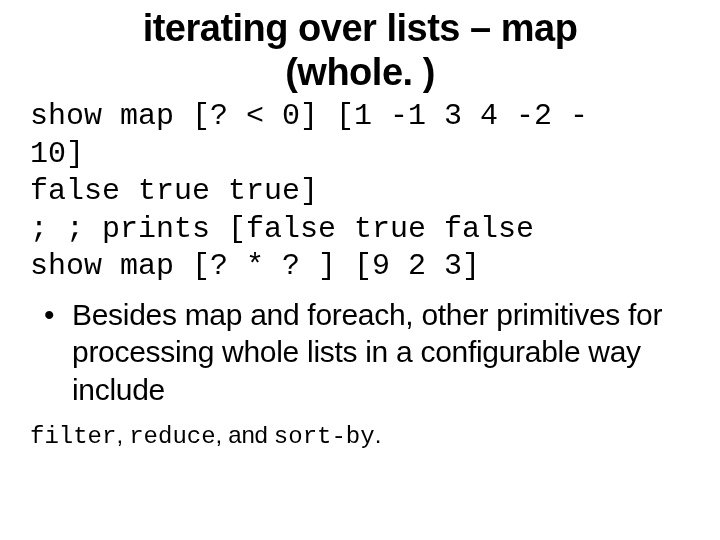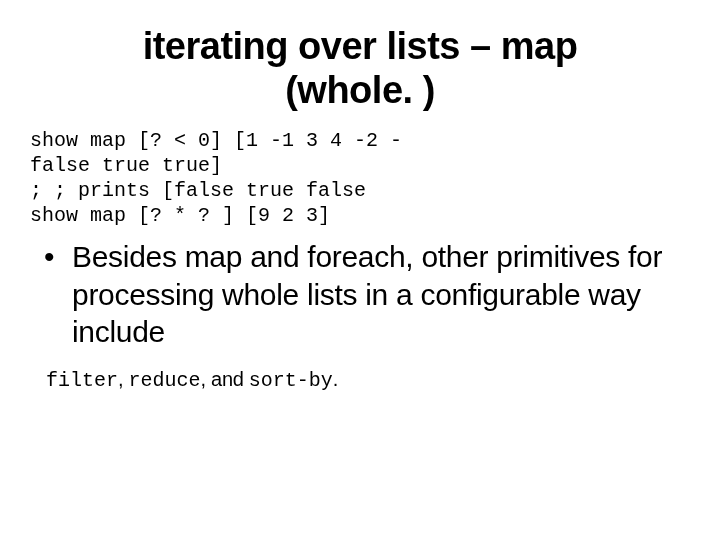--- a/index.html
+++ b/index.html
@@ -11,37 +11,37 @@
     overflow: hidden;
   }
   body {
     font-family: Arial, Helvetica, sans-serif;
     color: #000;
   }
   .slide {
     box-sizing: border-box;
     width: 720px;
     height: 540px;
-    padding: 25px 30px 20px 30px;
+    padding: 7px 30px 20px 30px;
   }
   .title {
     font-size: 38px;
     font-weight: bold;
     text-align: center;
     line-height: 1.15;
     margin: 0 0 4px 0;
     letter-spacing: -0.5px;
   }
   .code-block {
     font-family: "Courier New", Courier, monospace;
-    font-size: 20px;
+    font-size: 30px;
     line-height: 1.25;
     white-space: pre-wrap;
     word-break: break-word;
-    margin: 16px 0 6px 0;
+    margin: 4px 0 6px 0;
   }
   .code-block .hang {
     display: block;
     padding-left: 48px;
     text-indent: -48px;
   }
   .bullets {
     list-style: none;
     padding: 0;
     margin: 10px 0 12px 0;
@@ -55,41 +55,41 @@
   }
   .bullets li::before {
     content: "•";
     position: absolute;
     left: 14px;
     top: 0;
     font-size: 30px;
     line-height: 1.25;
   }
   .with-inline-code {
-    font-size: 20px;
+    font-size: 24px;
     line-height: 1.25;
     letter-spacing: -0.3px;
-    margin: 16px;
+    margin: 0;
   }
   .mono {
     font-family: "Courier New", Courier, monospace;
     letter-spacing: 0;
   }
 </style>
 </head>
 <body>
 
 <div class="slide">
 
   <h1 class="title">
     <span>iterating over lists – map</span><br>
     <span>(whole. )</span>
   </h1>
 
-  <div class="code-block"><span class="hang">show map [? &lt; 0] [1 -1 3 4 -2 -</span><span class="hang">false true true]</span><span class="hang">; ; prints [false true false</span><span class="hang">show map [? * ? ] [9 2 3]</span></div>
+  <div class="code-block"><span class="hang">show map [? &lt; 0] [1 -1 3 4 -2 -</span><span class="hang">10]</span><span class="hang">false true true]</span><span class="hang">; ; prints [false true false</span><span class="hang">show map [? * ? ] [9 2 3]</span></div>
 
   <ul class="bullets">
     <li>
       <span>Besides map and foreach, other primitives for processing whole lists in a configurable way include</span>
     </li>
   </ul>
 
   <p class="with-inline-code">
     <span class="mono">filter</span><span>, </span><span class="mono">reduce</span><span>, </span><span>and </span><span class="mono">sort-by</span><span>.</span>
   </p>

